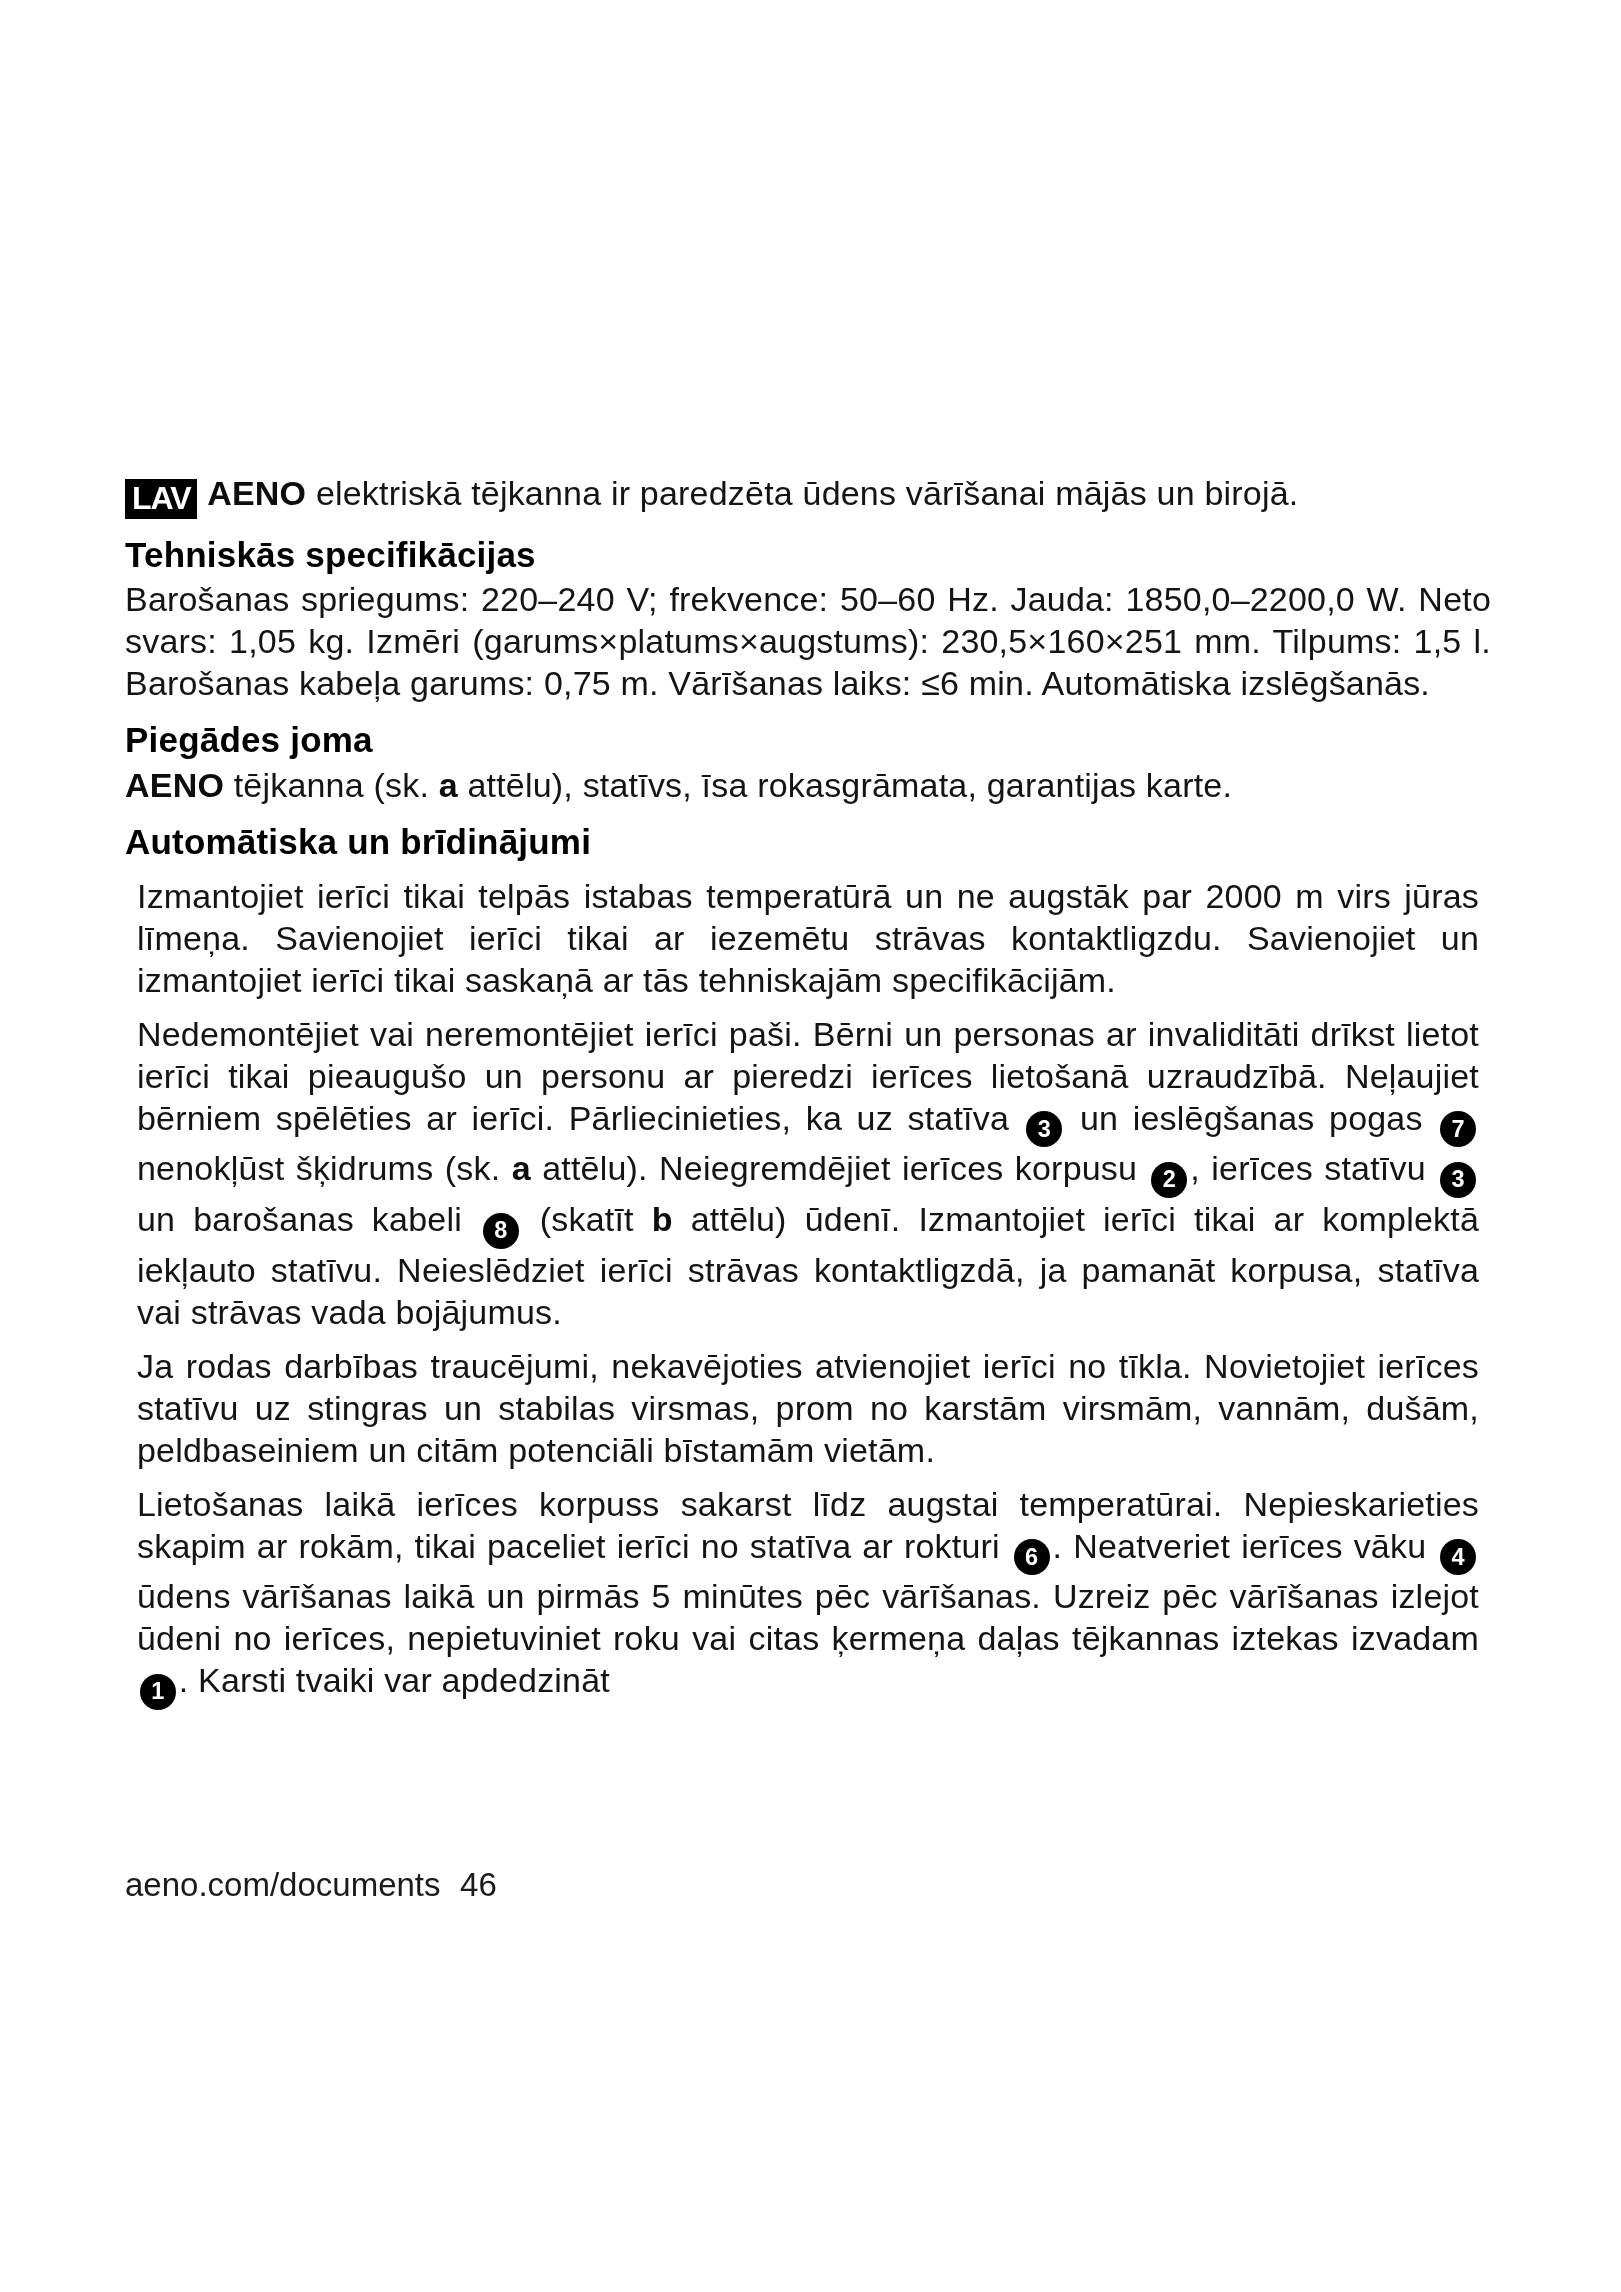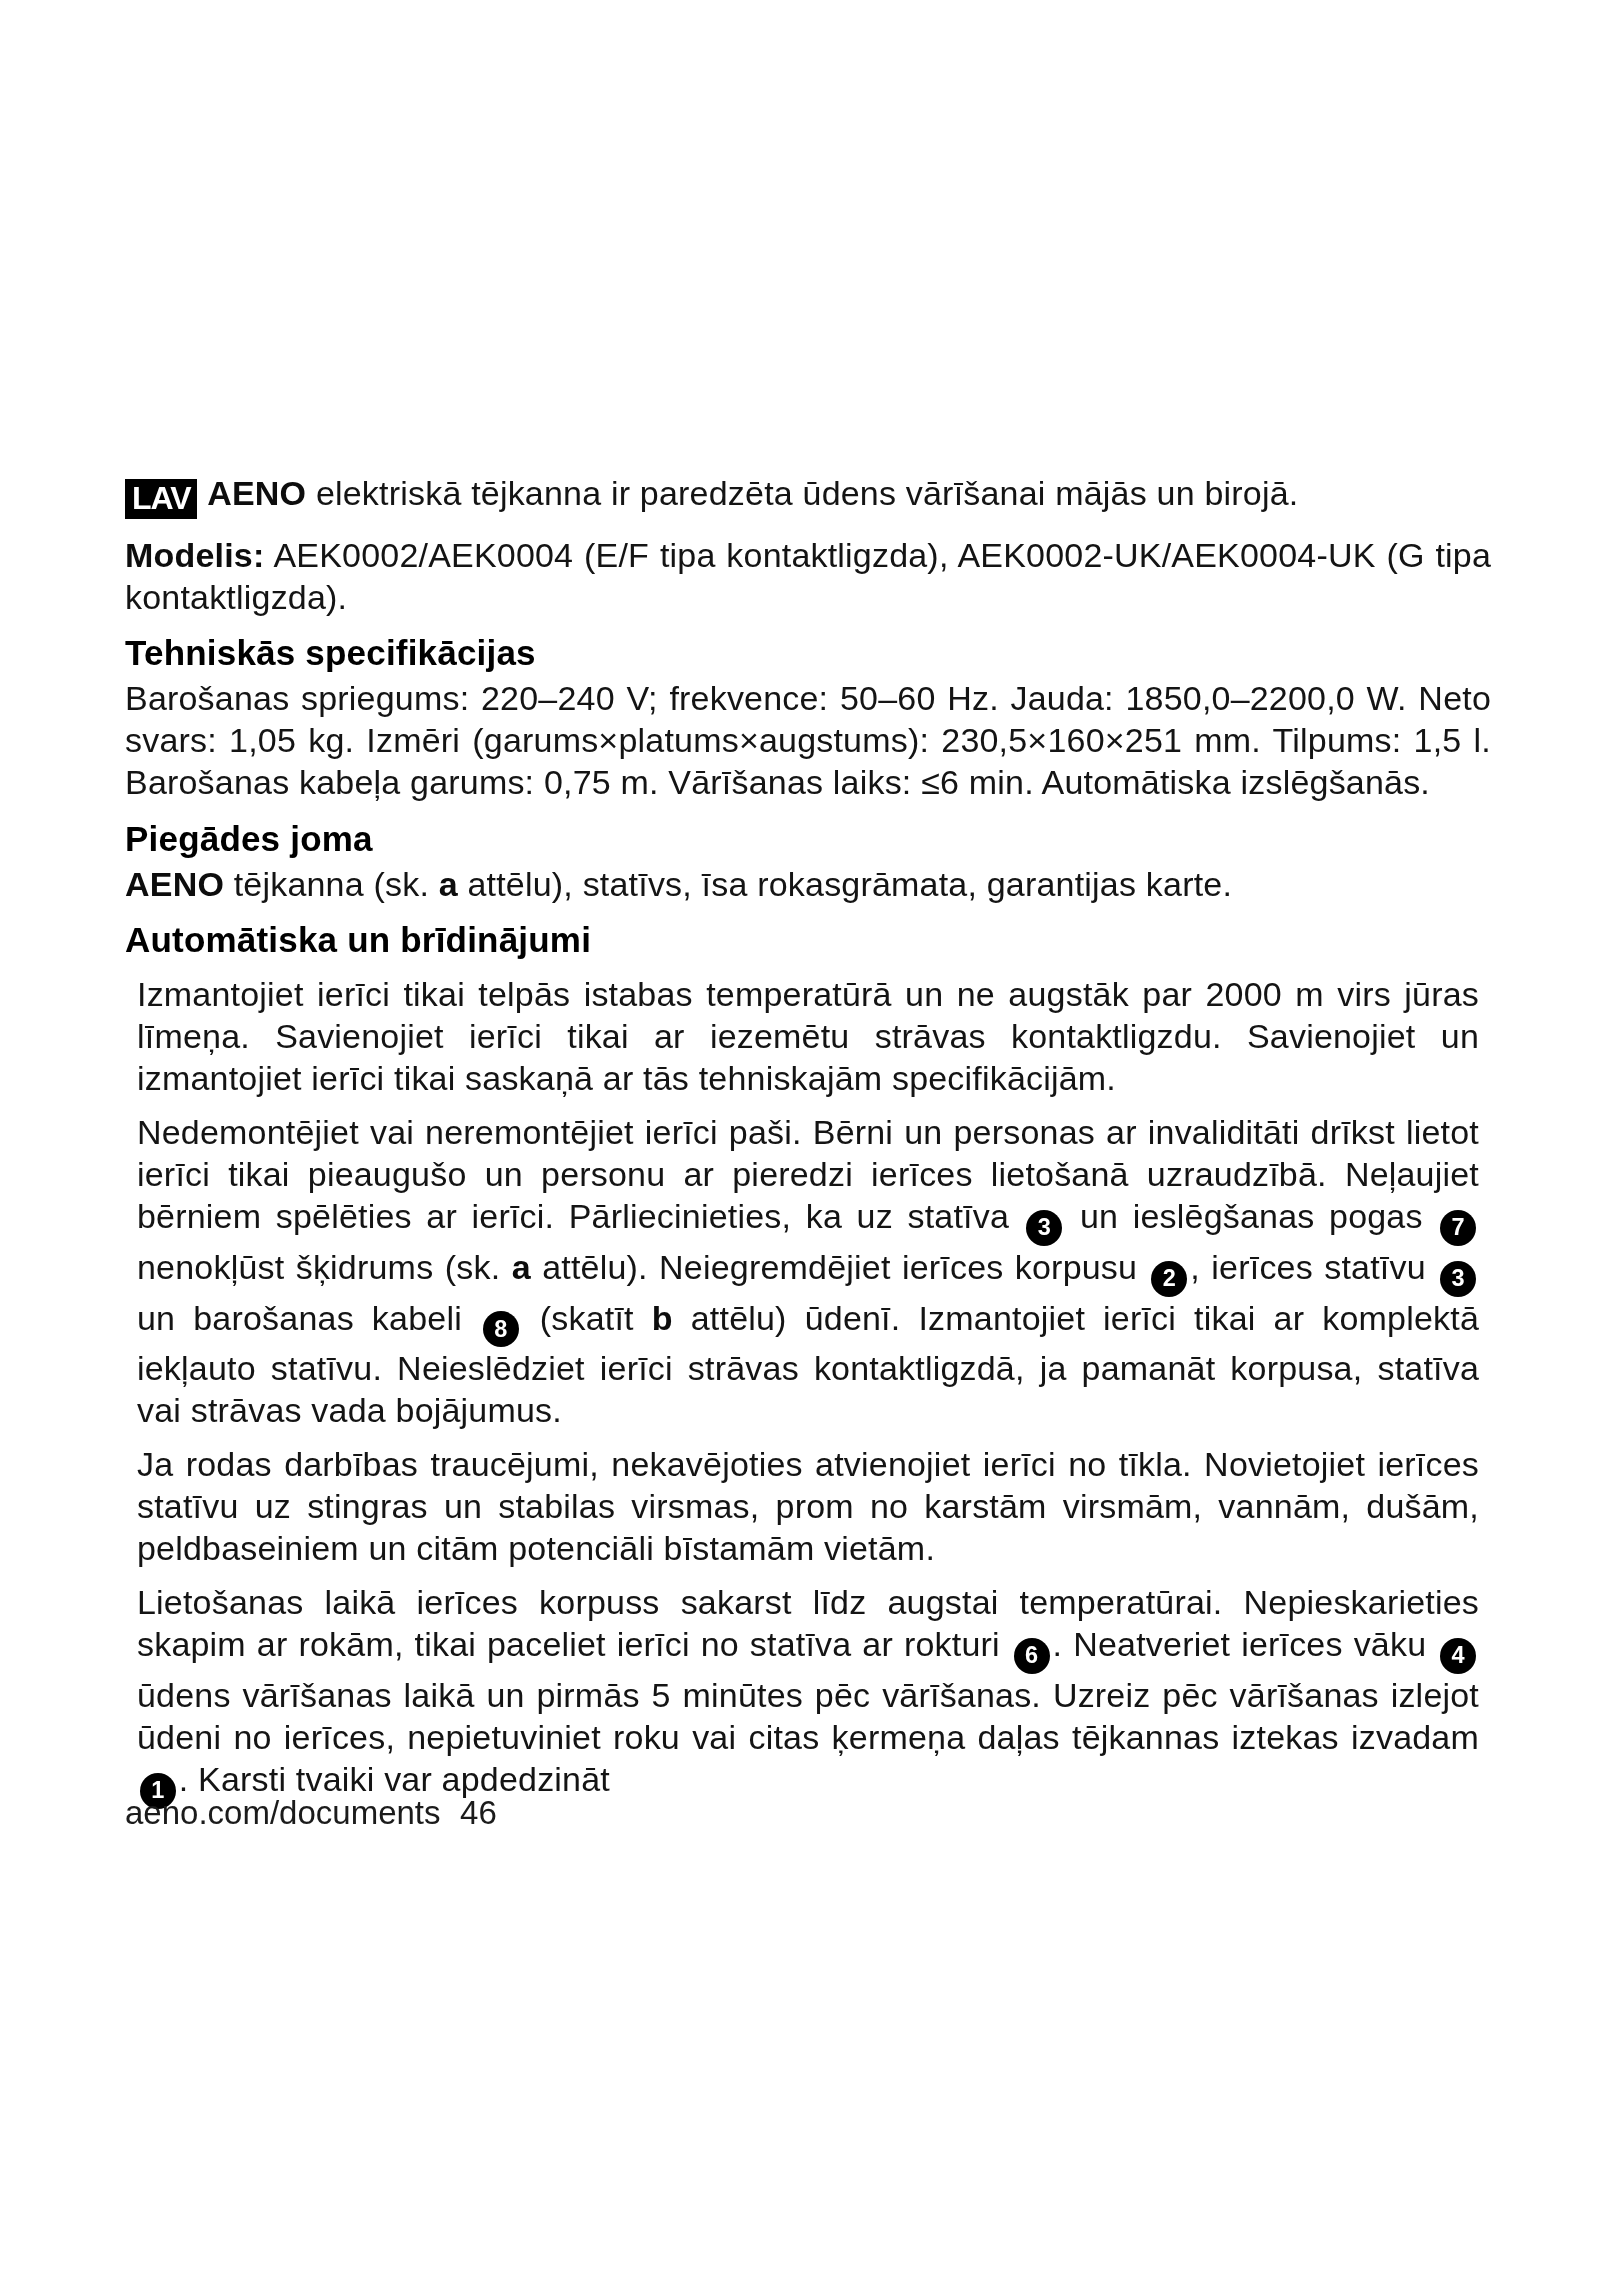--- a/index.html
+++ b/index.html
@@ -57,36 +57,35 @@
     color: #ffffff;
     font-weight: 700;
     font-size: 23.5px;
     line-height: 1;
     vertical-align: -6.9px;
     margin: 0 2.9px;
   }
   .footer {
     position: absolute;
     left: 125px;
-    top: 1792px;
+    top: 1864px;
     font-size: 33px;
     line-height: 41px;
     color: #1b1b1b;
   }
   .footer .pagenum { margin-left: 19.6px; }
 </style>
 </head>
 <body>
 
 <div class="page">
   <main class="content">
 
     <p class="para"><span class="lang-badge">LAV</span><span><span class="bold">AENO</span><span> elektriskā tējkanna ir paredzēta ūdens vārīšanai mājās un birojā.</span></span></p>
 
-    <p class="para"><span class="bold">Modelis:</span><span> AEK0002/AEK0004 (E/F tipa kontaktligzda), AEK0002-UK/AEK0004-UK (G tipa kontaktligzda).</span></p>
 
     <h2 class="section-heading">Tehniskās specifikācijas</h2>
     <p class="para">Barošanas spriegums: 220–240 V; frekvence: 50–60 Hz. Jauda: 1850,0–2200,0 W. Neto svars: 1,05 kg. Izmēri (garums×platums×augstums): 230,5×160×251 mm. Tilpums: 1,5 l. Barošanas kabeļa garums: 0,75 m. Vārīšanas laiks: ≤6 min. Automātiska izslēgšanās.</p>
 
     <h2 class="section-heading">Piegādes joma</h2>
     <p class="para"><span class="bold">AENO</span><span> tējkanna (sk. </span><span class="bold">a</span><span> attēlu), statīvs, īsa rokasgrāmata, garantijas karte.</span></p>
 
     <h2 class="section-heading">Automātiska un brīdinājumi</h2>
     <p class="para tight"><span>Izmantojiet ierīci tikai telpās istabas temperatūrā un ne augstāk par 2000 m virs jūras līmeņa. Savienojiet ierīci tikai ar iezemētu strāvas kontaktligzdu. Savienojiet un izmantojiet ierīci tikai saskaņā ar tās tehniskajām specifikācijām.</span></p>
     <p class="para tight"><span>Nedemontējiet vai neremontējiet ierīci paši. Bērni un personas ar invaliditāti drīkst lietot ierīci tikai pieaugušo un personu ar pieredzi ierīces lietošanā uzraudzībā. Neļaujiet bērniem spēlēties ar ierīci. Pārliecinieties, ka uz statīva </span><span class="circ">3</span><span> un ieslēgšanas pogas </span><span class="circ">7</span><span> nenokļūst šķidrums (sk. </span><span class="bold">a</span><span> attēlu). Neiegremdējiet ierīces korpusu </span><span class="circ">2</span><span>, ierīces statīvu </span><span class="circ">3</span><span> un barošanas kabeli </span><span class="circ">8</span><span> (skatīt </span><span class="bold">b</span><span> attēlu) ūdenī. Izmantojiet ierīci tikai ar komplektā iekļauto statīvu. Neieslēdziet ierīci strāvas kontaktligzdā, ja pamanāt korpusa, statīva vai strāvas vada bojājumus.</span></p>

